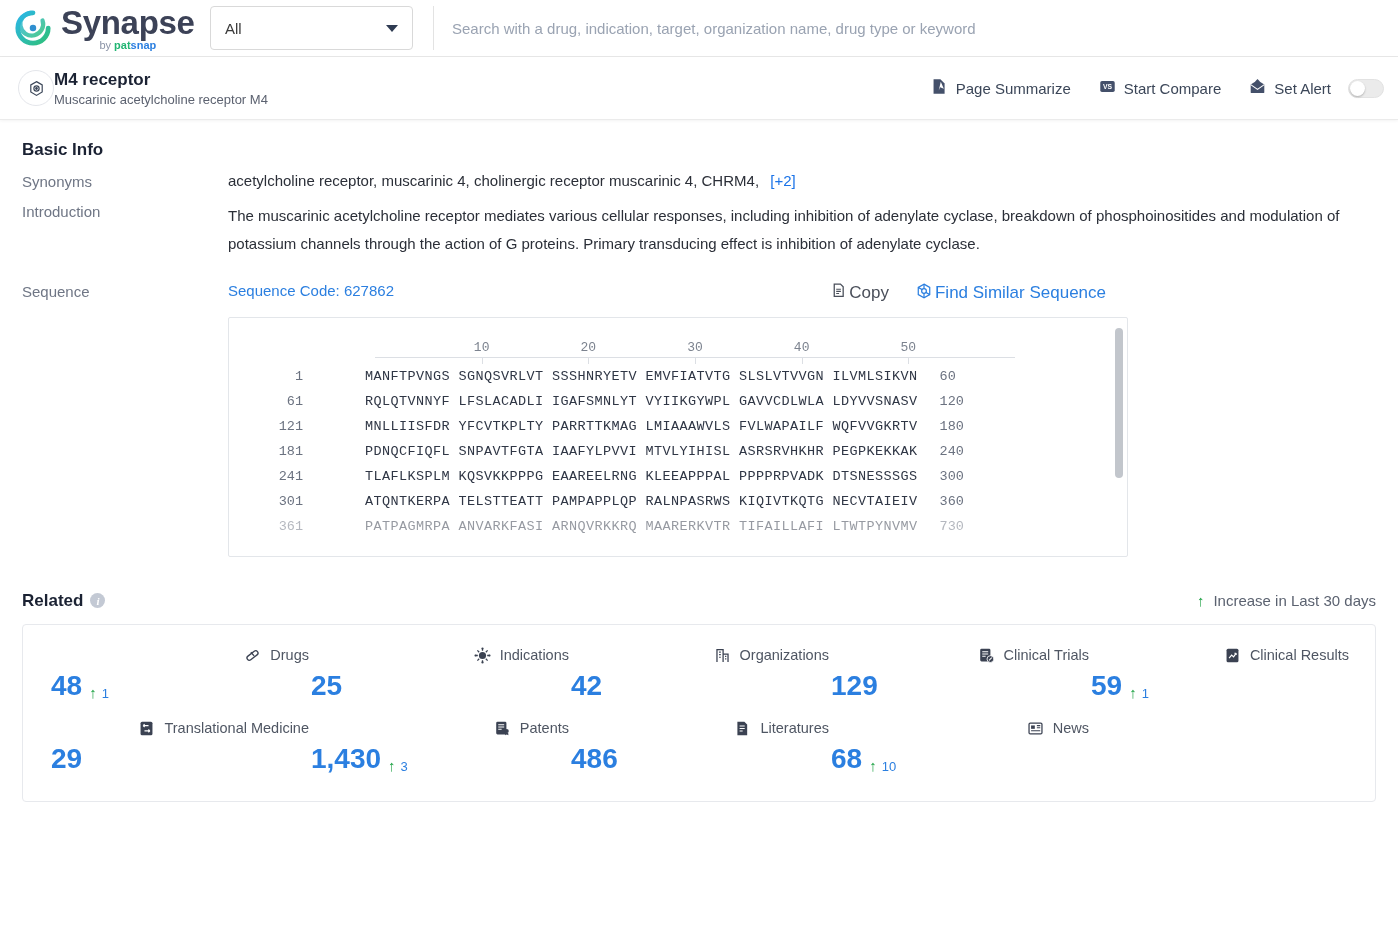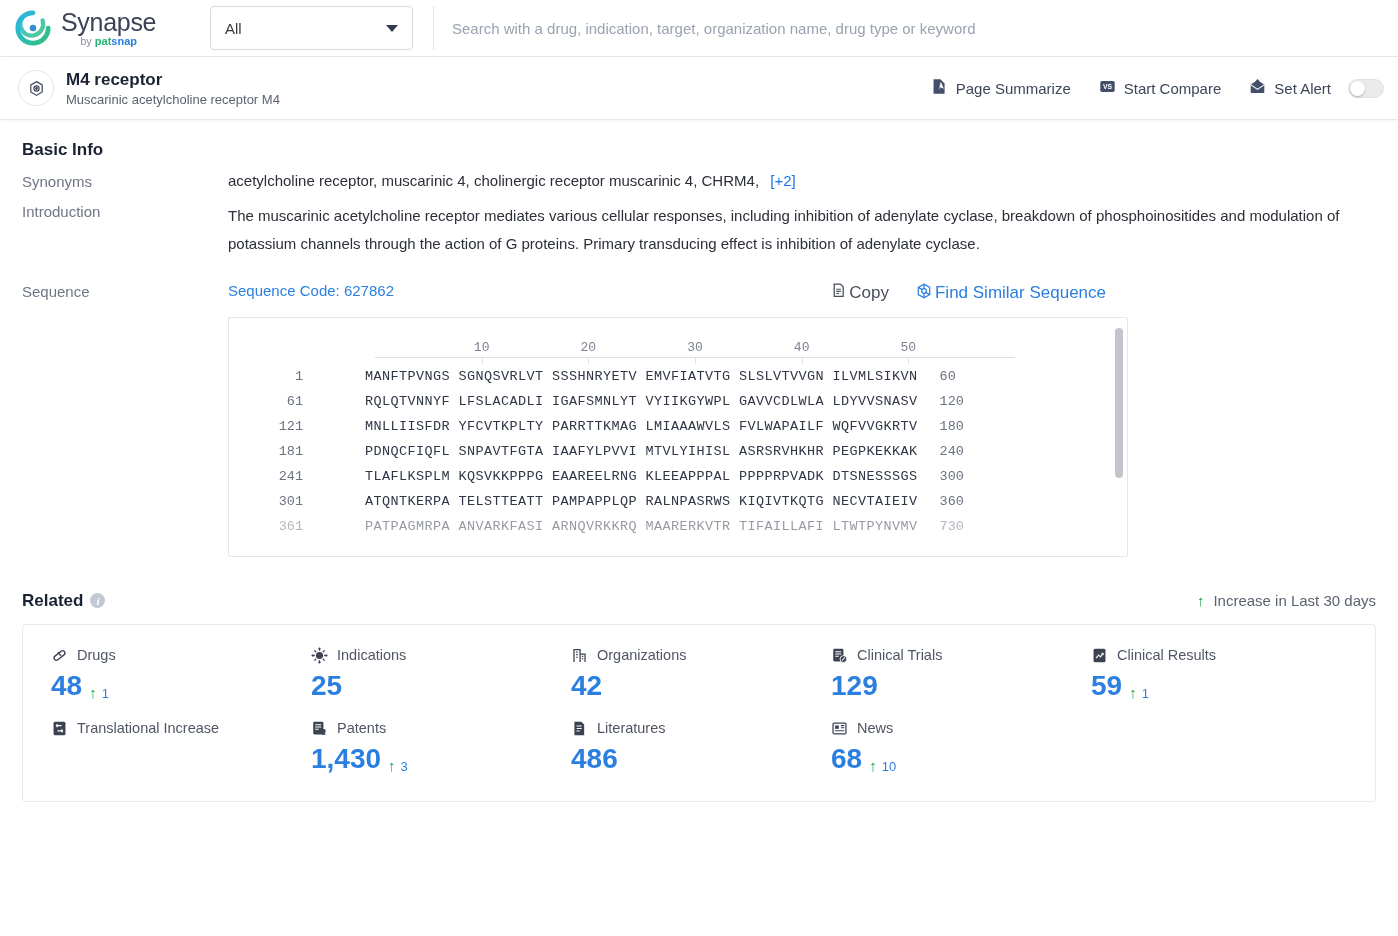--- a/index.html
+++ b/index.html
@@ -19,21 +19,21 @@
     display: flex;
     align-items: center;
     border-bottom: 1px solid #e8e8e8;
     padding: 0 0 0 14px;
     background: #fff;
   }
   .logo-wrap { display: flex; align-items: center; gap: 9px; width: 182px; }
   .logo-mark { width: 38px; height: 38px; flex: 0 0 38px; }
   .logo-text { line-height: 1; }
   .logo-title {
-    font-size: 25px; font-weight: 400; color: #3c4257;
+    font-size: 33px; font-weight: 700; color: #3c4257;
     letter-spacing: -0.3px; display: block;
   }
   .logo-sub { font-size: 11px; display: block; text-align: center; margin-top: 1px;}
   .logo-by { color: #8a93a6; }
   .logo-pat { color: #22b573; font-weight: 700; }
   .logo-snap { color: #2b7fe0; font-weight: 700; }
 
   .select-box {
     width: 203px; height: 44px; border: 1px solid #d9d9d9; border-radius: 4px;
     display: flex; align-items: center; justify-content: space-between;
@@ -53,21 +53,21 @@
   
   .entity-bar {
     height: 63px; display: flex; align-items: center;
     padding: 0 14px 0 18px; border-bottom: 1px solid #ebebeb;
     box-shadow: 0 1px 3px rgba(0,0,0,0.05);
   }
   .entity-icon {
     width: 36px; height: 36px; border-radius: 50%; border: 1px solid #e4e6eb;
     display: flex; align-items: center; justify-content: center; flex: 0 0 36px;
   }
-  .entity-text { margin-left: 12px; }
+  .entity-text { }
   .entity-title { font-size: 17px; font-weight: 700; color: #1b2233; line-height: 1.25; }
   .entity-sub { font-size: 13px; color: #5c6270; margin-top: 2px; }
   .entity-actions { margin-left: auto; display: flex; align-items: center; gap: 28px; }
   .action { display: flex; align-items: center; gap: 8px; font-size: 15px; color: #3b4658; cursor: pointer; }
   .toggle {
     width: 36px; height: 19px; border-radius: 10px; background: #ebebeb;
     position: relative; margin-left: 9px; border: 1px solid #e2e2e2;
   }
   .toggle::after {
     content: ""; position: absolute; left: 1px; top: 1px;
@@ -132,21 +132,21 @@
   .related-head { display: flex; align-items: center; margin-top: 34px; }
   .increase-note { margin-left: auto; display: flex; align-items: center; gap: 9px; font-size: 15px; color: #5b6270; }
   .arrow-up { color: #22a447; font-size: 15px; font-weight: 700; }
 
   .related-card {
     margin-top: 13px; border: 1px solid #e7e9ed; border-radius: 4px;
     padding: 22px 26px 26px 26px; background: #fff;
   }
   .stat-grid { display: grid; grid-template-columns: repeat(5, 1fr); row-gap: 18px; }
   .stat-cell { padding-left: 2px; }
-  .stat-label { display: flex; align-items: center; gap: 9px; font-size: 14.5px; color: #4f5663; }
+  .stat-label { display: flex; align-items: center; gap: 9px; font-size: 14.5px; color: #4f5663; justify-content: flex-end; }
   .stat-value {
     margin-top: 6px; font-size: 28px; font-weight: 700; color: #2b7fe0;
     display: flex; align-items: flex-end; gap: 7px; line-height: 1.15;
   }
   .delta { display: flex; align-items: baseline; gap: 5px; }
   .delta-arrow { color: #22a447; font-size: 15px; font-weight: 700; }
   .delta-num { font-size: 13px; color: #2b7fe0; font-weight: 400; }
   .ico { width: 17px; height: 17px; flex: 0 0 17px; display: inline-block; }
 </style>
 </head>
@@ -425,21 +425,24 @@
             </span>
           </div>
         </div>
         <div class="stat-cell">
           <div class="stat-label">
             <span class="ico"><svg viewBox="0 0 20 20" width="17" height="17" fill="#3b4252">
                 <rect x="3" y="2" width="14" height="16" rx="1.8"></rect>
                 <path d="M6 6.6h6.4M6 6.6l1.8-1.6M6 6.6l1.8 1.6" fill="none" stroke="#fff" stroke-width="1.3"></path>
                 <path d="M14 12.8H7.6M14 12.8l-1.8-1.6M14 12.8l-1.8 1.6" fill="none" stroke="#fff" stroke-width="1.3"></path>
               </svg></span>
-            <span>Translational Increase</span>
+            <span>Translational Medicine</span>
+          </div>
+          <div class="stat-value">
+            <span>29</span>
           </div>
         </div>
         <div class="stat-cell">
           <div class="stat-label">
             <span class="ico"><svg viewBox="0 0 20 20" width="17" height="17" fill="#3b4252">
                 <rect x="2.6" y="2" width="12" height="15" rx="1.6"></rect>
                 <path d="M5 5.5h7M5 8.2h7M5 11h4" stroke="#fff" stroke-width="1.2"></path>
                 <circle cx="15" cy="13" r="2.4"></circle>
                 <path d="M13.4 14.8L13 18l2-1 2 1-.4-3.2"></path>
               </svg></span>

